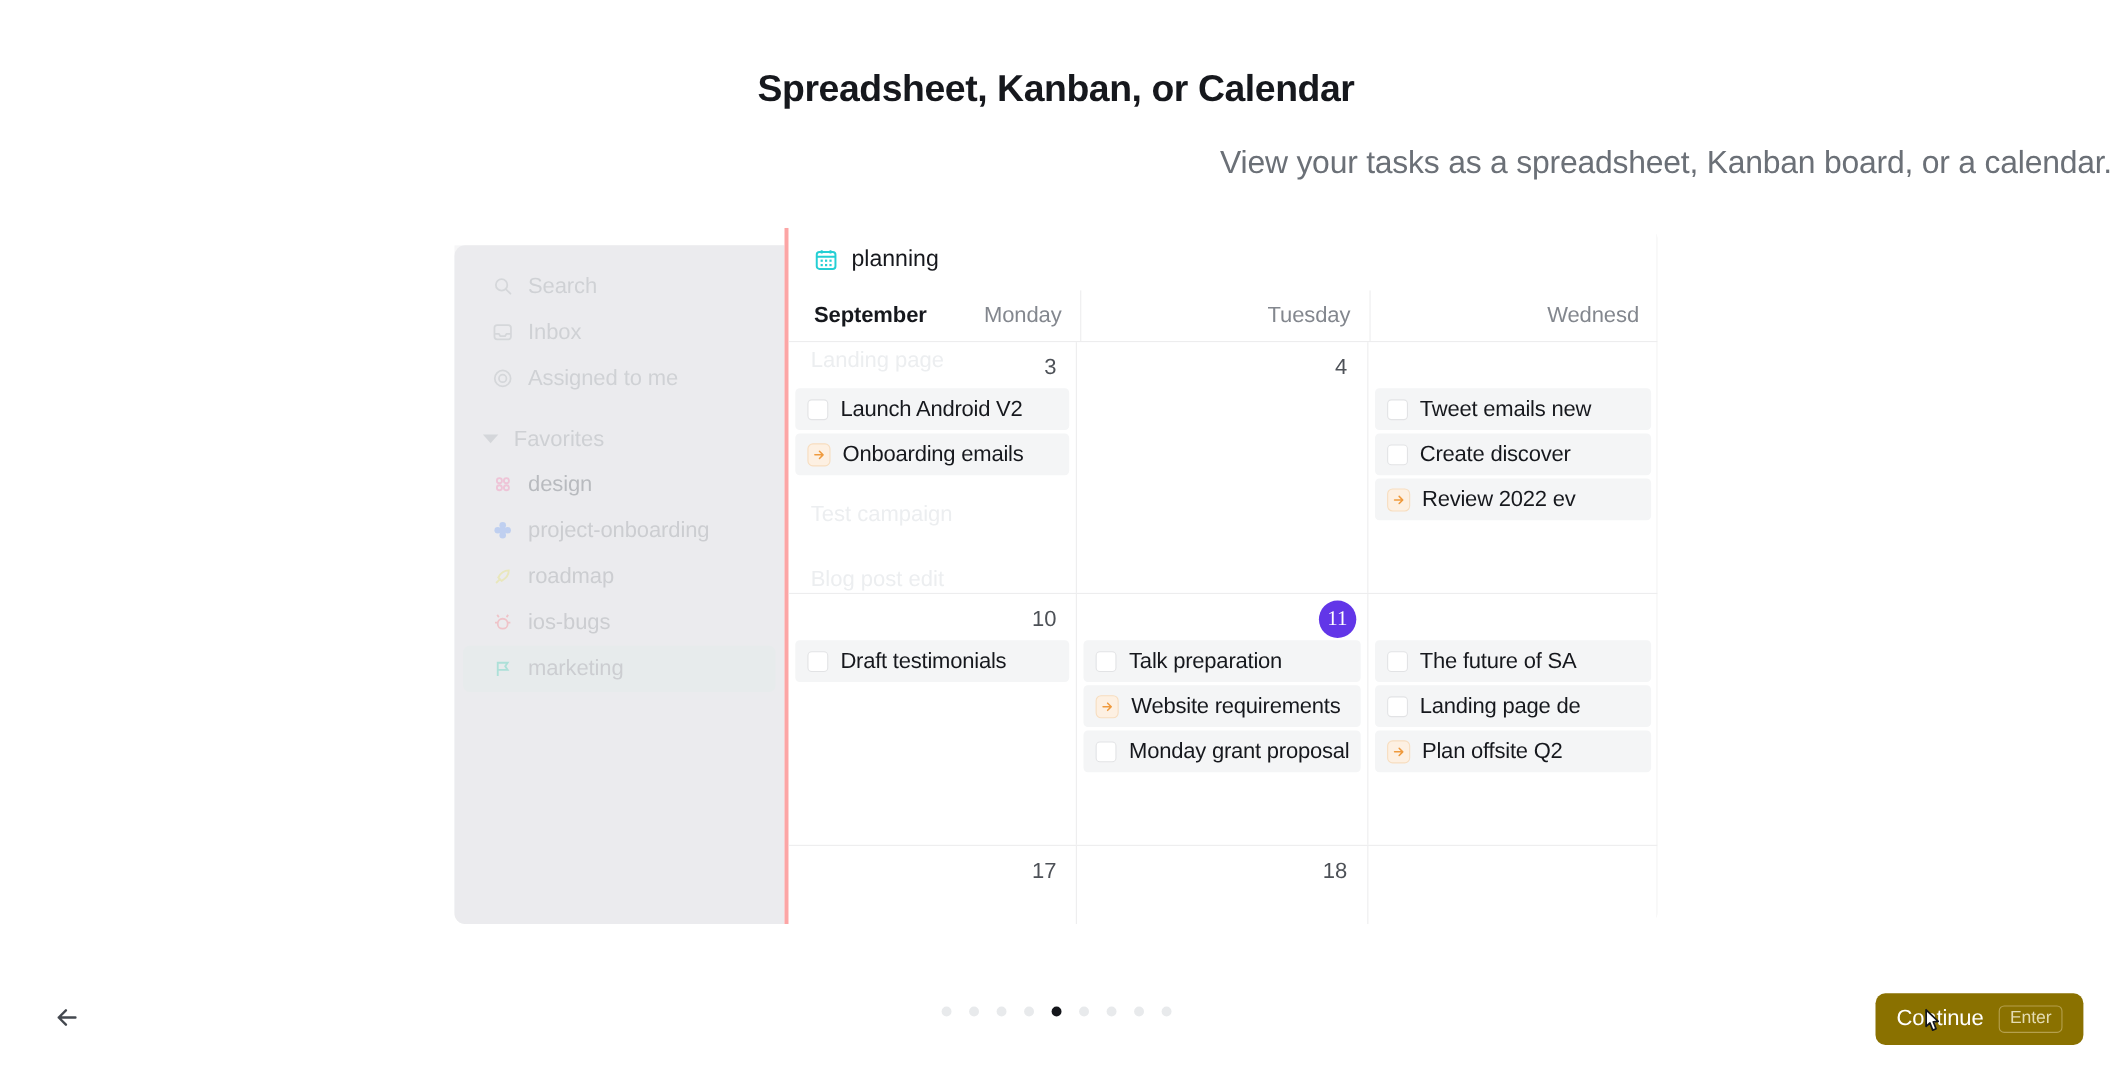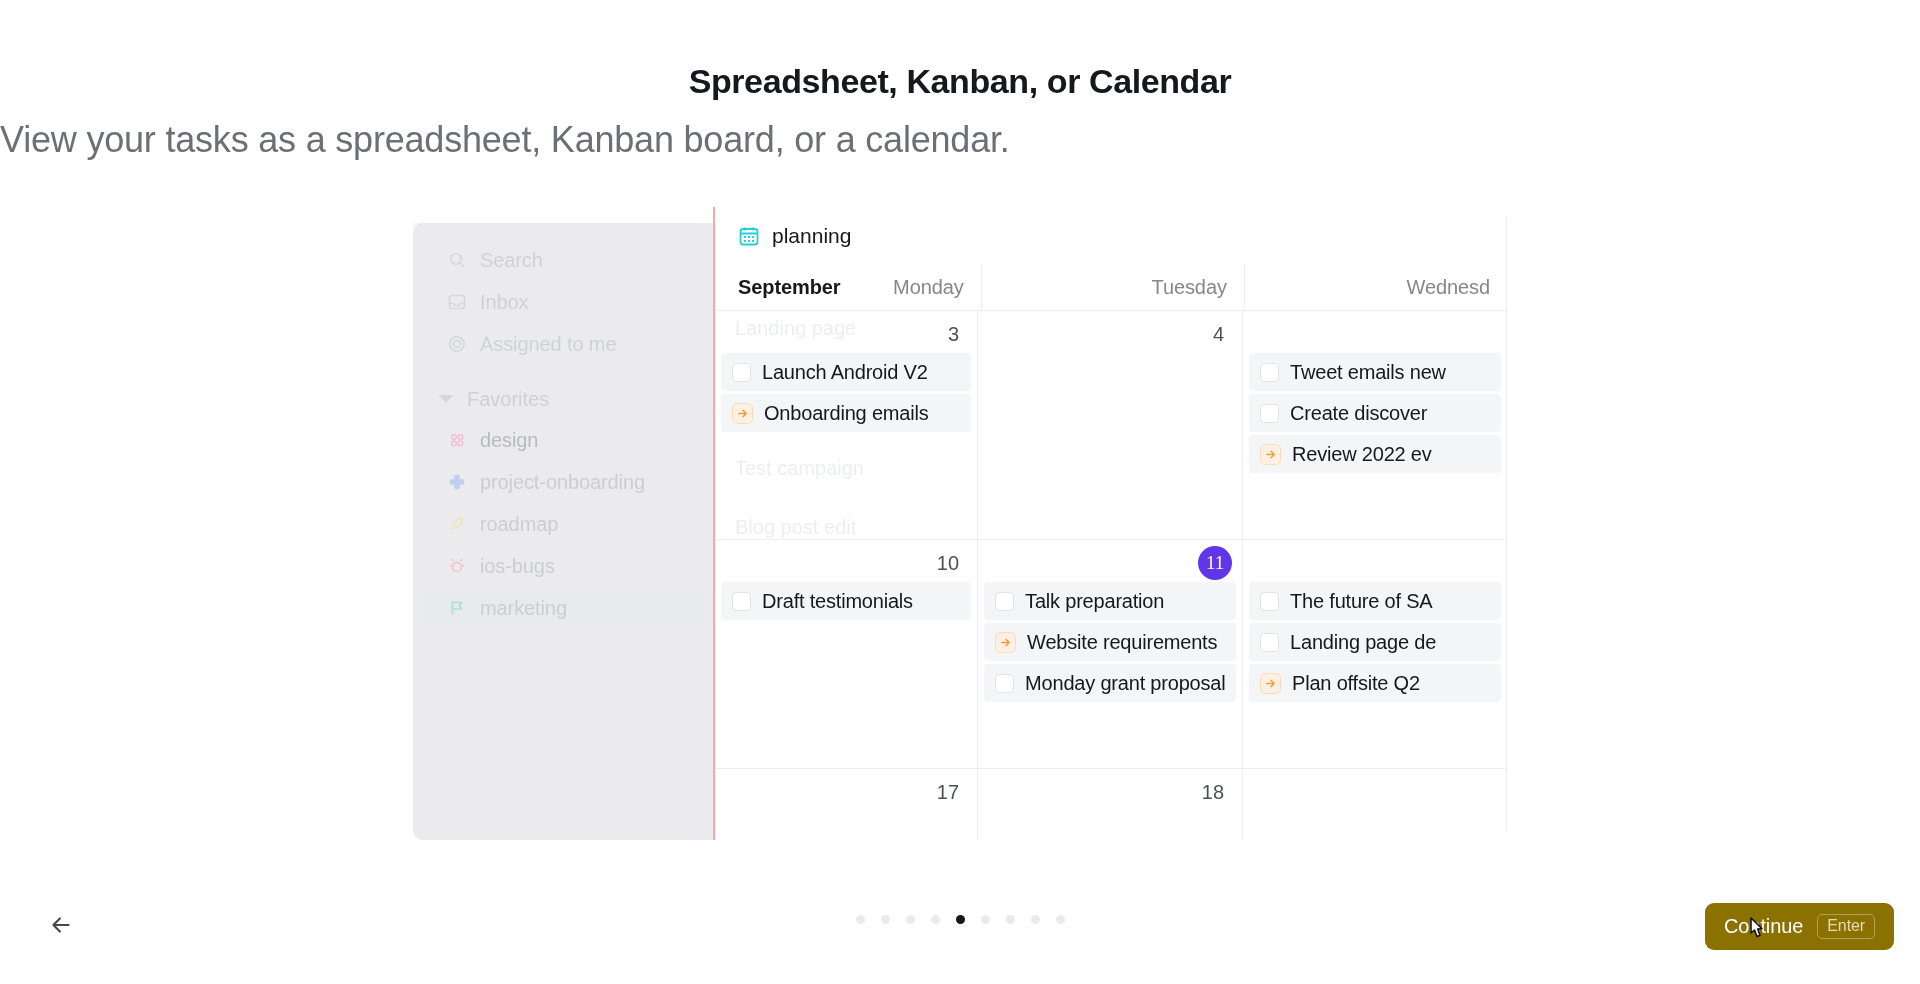--- a/index.html
+++ b/index.html
@@ -12,23 +12,23 @@
   .screen { position: relative; width: 1884px; height: 984px; background: #fff; }
 
   
   .headline {
     position: absolute; top: 62px; left: 0; width: 1920px;
     text-align: center;
     font-size: 34px; font-weight: 700; letter-spacing: -0.4px;
     color: #16181d;
   }
   .subhead {
-    position: absolute; top: 119px; left: 0; width: 1920px;
-    text-align: left;
-    font-size: 36px; font-weight: 400; letter-spacing: -0.2px;
+    position: absolute; top: 132px; left: 0; width: 1920px;
+    text-align: right;
+    font-size: 29px; font-weight: 400; letter-spacing: -0.2px;
     color: #6b7077;
   }
 
   
   .preview {
     position: absolute; left: 413px; top: 207px;
     width: 1094px; height: 633px;
     border-radius: 10px;
     overflow: hidden;
     background: #ffffff;
@@ -68,21 +68,21 @@
     background: rgba(235,236,238,0.45);
     pointer-events: none;
   }
 
   
   .panel {
     position: absolute; left: 300px; top: 0;
     width: 794px; height: 633px;
     background: #ffffff;
     border-radius: 0 10px 10px 0;
-    border-left: 2px solid #fca5a5;
+    border-left: 4px solid #fca5a5;
     overflow: hidden;
   }
   .panel-title {
     display: flex; align-items: center; gap: 12px;
     height: 58px; padding-left: 23px;
     font-size: 21px; color: #16181d; font-weight: 400;
   }
   .cal-ico { width: 22px; height: 22px; flex: none; }
 
   .grid-head {

